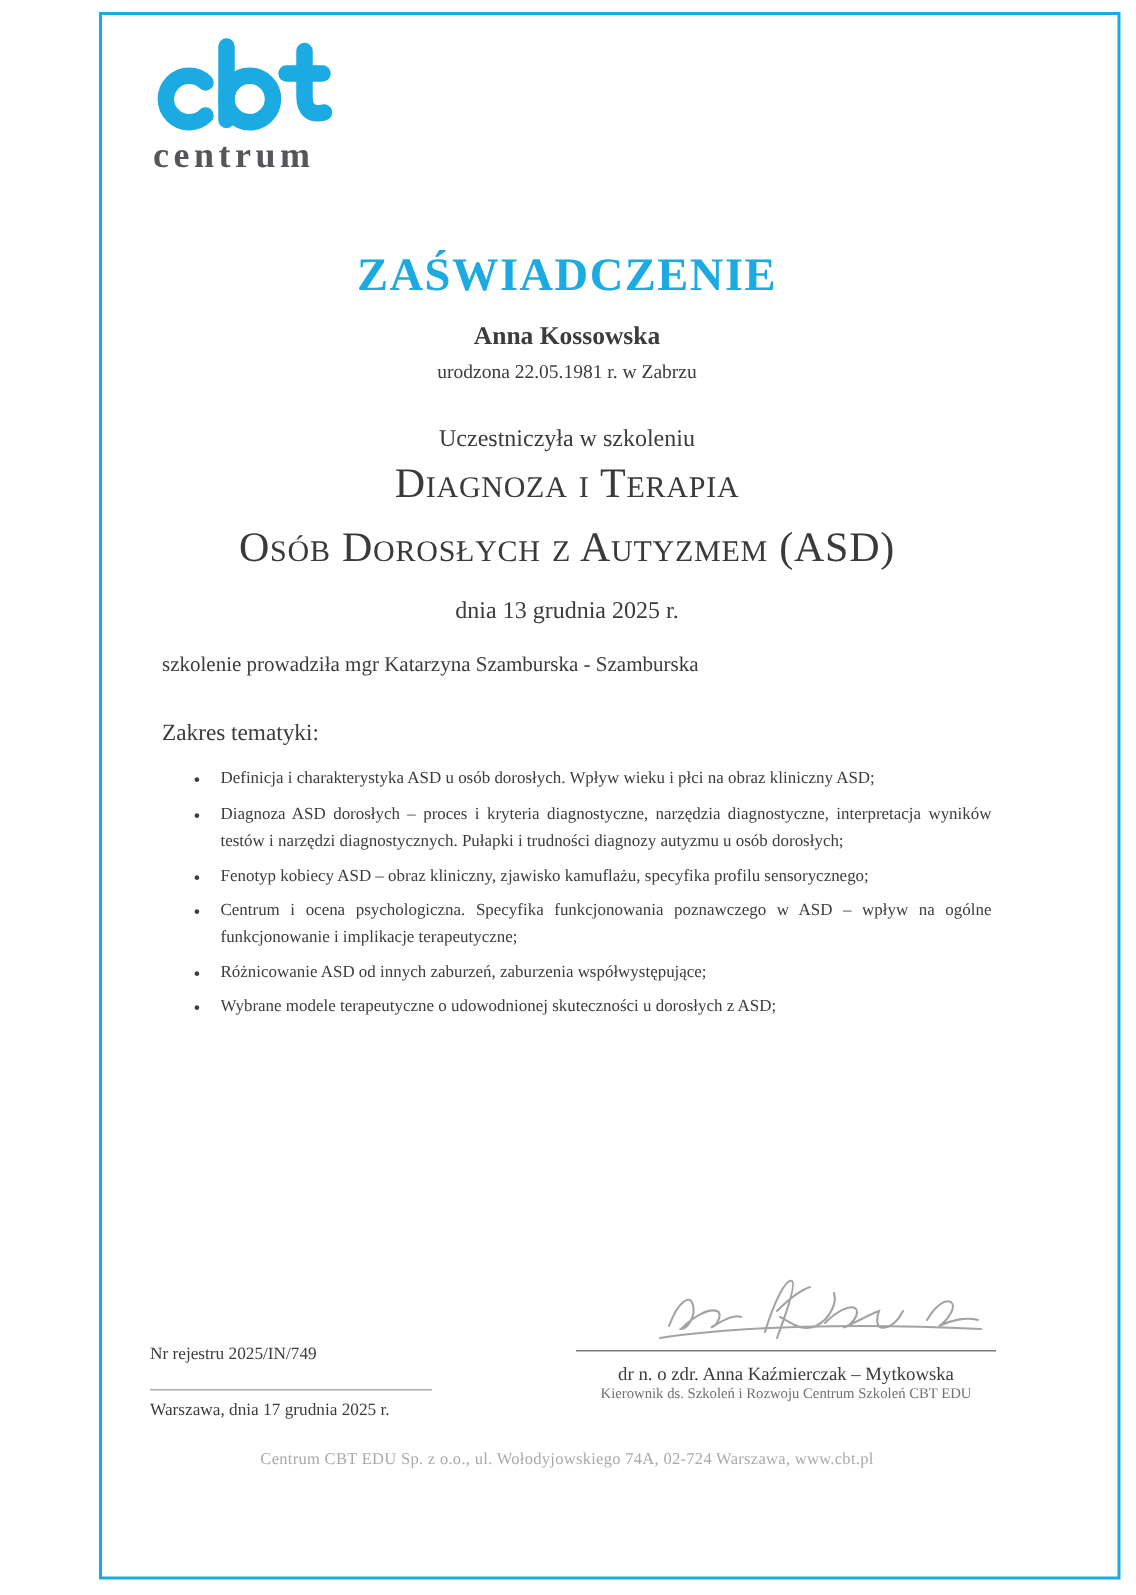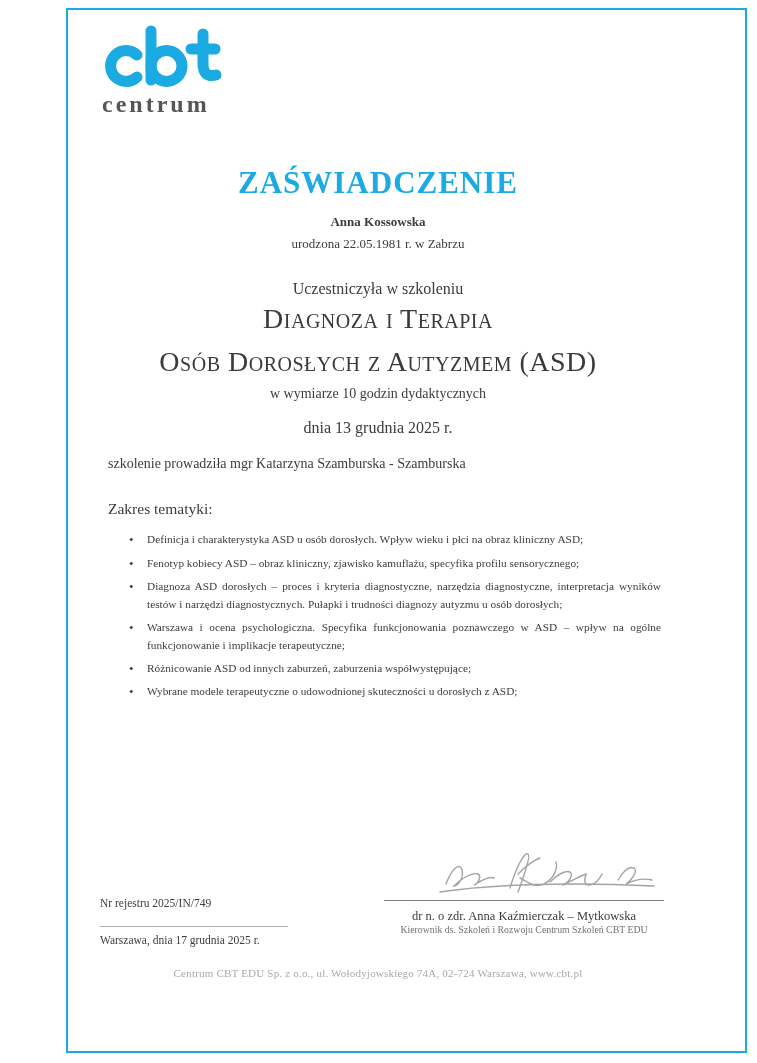--- a/index.html
+++ b/index.html
@@ -14,21 +14,21 @@
   }
   .logo { position:absolute; left:99px; top:24px; width:140px; }
   .logo svg { display:block; }
   .logo-word {
     font-size:24px; font-weight:bold; color:#55565a;
     letter-spacing:3px; margin-top:1px; padding-left:3px;
   }
   .content { position:absolute; left:95px; top:166px; width:566px; text-align:center; }
   .cert-title { color:#1caae2; font-size:31px; font-weight:bold; letter-spacing:1px; line-height:1.1; }
   .salutation    { margin-top:30px; font-size:16px; }
-  .recipient     { margin-top:14px; font-size:13px; font-weight:bold; }
+  .recipient     { margin-top:14px; font-size:17px; font-weight:bold; }
   .birth         { margin-top:6px; font-size:13px; }
   .participation { margin-top:28px; font-size:16px; }
   .course { font-size:28px; font-variant:small-caps; letter-spacing:0.5px; line-height:1.15; color:#3a3a39; }
   .course-1 { margin-top:5px; }
   .course-2 { margin-top:11px; }
   .duration { margin-top:8px;  font-size:14px; }
   .date     { margin-top:17px; font-size:16px; }
   .trainer  { margin-top:19px; font-size:14px; text-align:left; padding-left:13px; }
   .topics-heading { margin-top:28px; font-size:15.5px; text-align:left; padding-left:13px; }
   ul.topics { margin-top:12px; list-style:none; text-align:left; padding-left:52px; padding-right:0; }
@@ -69,29 +69,28 @@
     <div class="logo-word">centrum</div>
   </div>
 
   <div class="content">
     <div class="cert-title">ZAŚWIADCZENIE</div>
     <div class="recipient">Anna Kossowska</div>
     <div class="birth">urodzona 22.05.1981 r. w Zabrzu</div>
     <div class="participation">Uczestniczyła w szkoleniu</div>
     <div class="course course-1">Diagnoza i Terapia</div>
     <div class="course course-2">Osób Dorosłych z Autyzmem (ASD)</div>
-    <div class="duration">w wymiarze 10 godzin dydaktycznych</div>
     <div class="date">dnia 13 grudnia 2025 r.</div>
     <div class="trainer">szkolenie prowadziła mgr Katarzyna Szamburska - Szamburska</div>
     <div class="topics-heading">Zakres tematyki:</div>
     <ul class="topics">
         <li>Definicja i charakterystyka ASD u osób dorosłych. Wpływ wieku i płci na obraz kliniczny ASD;</li>
+        <li>Diagnoza ASD dorosłych – proces i kryteria diagnostyczne, narzędzia diagnostyczne, interpretacja wyników testów i narzędzi diagnostycznych. Pułapki i trudności diagnozy autyzmu u osób dorosłych;</li>
         <li>Fenotyp kobiecy ASD – obraz kliniczny, zjawisko kamuflażu, specyfika profilu sensorycznego;</li>
-        <li>Diagnoza ASD dorosłych – proces i kryteria diagnostyczne, narzędzia diagnostyczne, interpretacja wyników testów i narzędzi diagnostycznych. Pułapki i trudności diagnozy autyzmu u osób dorosłych;</li>
-        <li>Warszawa i ocena psychologiczna. Specyfika funkcjonowania poznawczego w ASD – wpływ na ogólne funkcjonowanie i implikacje terapeutyczne;</li>
+        <li>Centrum i ocena psychologiczna. Specyfika funkcjonowania poznawczego w ASD – wpływ na ogólne funkcjonowanie i implikacje terapeutyczne;</li>
         <li>Różnicowanie ASD od innych zaburzeń, zaburzenia współwystępujące;</li>
         <li>Wybrane modele terapeutyczne o udowodnionej skuteczności u dorosłych z ASD;</li>
       </ul>
   </div>
 
   <div class="registry">
     <div>Nr rejestru 2025/IN/749</div>
     <div class="registry-line"></div>
     <div>Warszawa, dnia 17 grudnia 2025 r.</div>
   </div>

